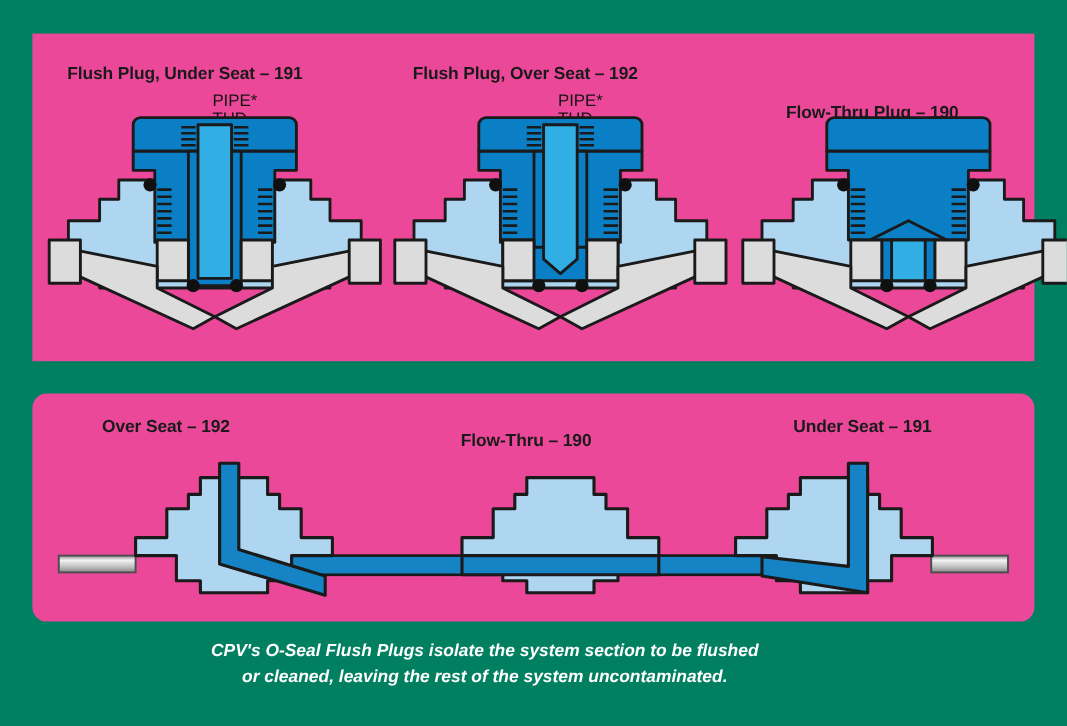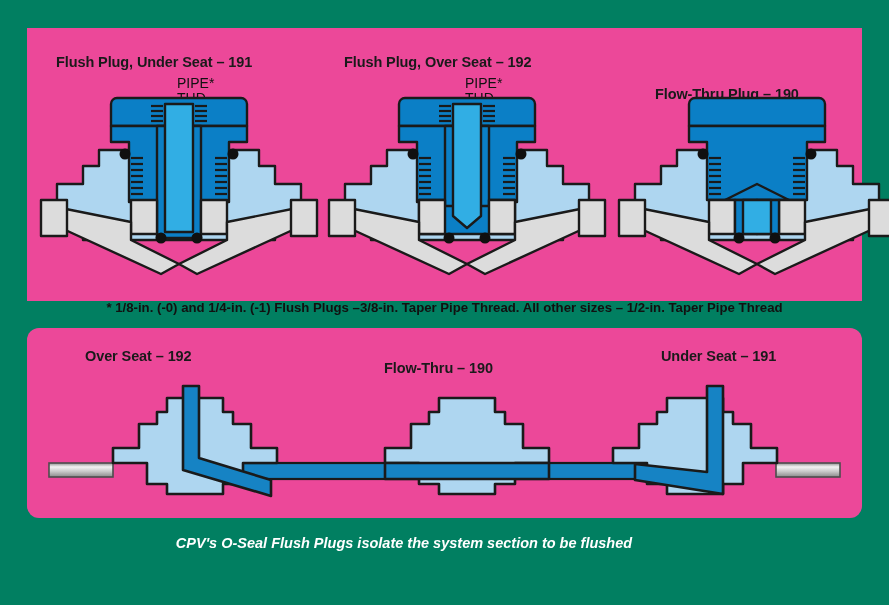--- a/index.html
+++ b/index.html
@@ -250,21 +250,20 @@
       <line x1="176" y1="106" x2="188" y2="106"></line>
     </g>
     <g fill="#101010">
       <circle cx="86" cy="66" r="5.5"></circle>
       <circle cx="194" cy="66" r="5.5"></circle>
       <circle cx="122" cy="150" r="5.5"></circle>
       <circle cx="158" cy="150" r="5.5"></circle>
     </g>
   </svg>
 
-  <div id="footnote">* 1/8-in. (-0) and 1/4-in. (-1) Flush Plugs –3/8-in. Taper Pipe Thread.  All other sizes – 1/2-in. Taper Pipe Thread</div>
 </div>
 
 <div class="panel" id="panel-bottom">
 
   <div class="fig-title" style="left:58px; top:20px;">Over Seat – 192</div>
   <div class="fig-title" style="left:357px; top:20px;margin-top:12px;">Flow-Thru – 190</div>
   <div class="fig-title" style="left:634px; top:20px;">Under Seat – 191</div>
 
   <svg class="svg-fig" style="left:0px; top:36px;" width="835" height="135" viewBox="0 0 835 135">
     <defs>
@@ -307,13 +306,14 @@
       <path d="M620,120 L620,99 L586,99 L586,84 L612,84 L612,60 L630,60 L630,48
                L640,48 L640,34 L696,34 L696,48 L706,48 L706,60 L724,60 L724,84
                L750,84 L750,99 L716,99 L716,120 L696,120 L696,130 L640,130 L640,120 Z" fill="#aed6f0"></path>
       <path d="M680,22 h16 v108 l-88,-14 v-16 l72,8 Z" fill="#1683c4"></path>
     </g>
   </svg>
 </div>
 
 <div id="caption">
   <div>CPV's O-Seal Flush Plugs isolate the system section to be flushed</div>
+  <div>or cleaned, leaving the rest of the system uncontaminated.</div>
 </div>
 
 </body></html>

